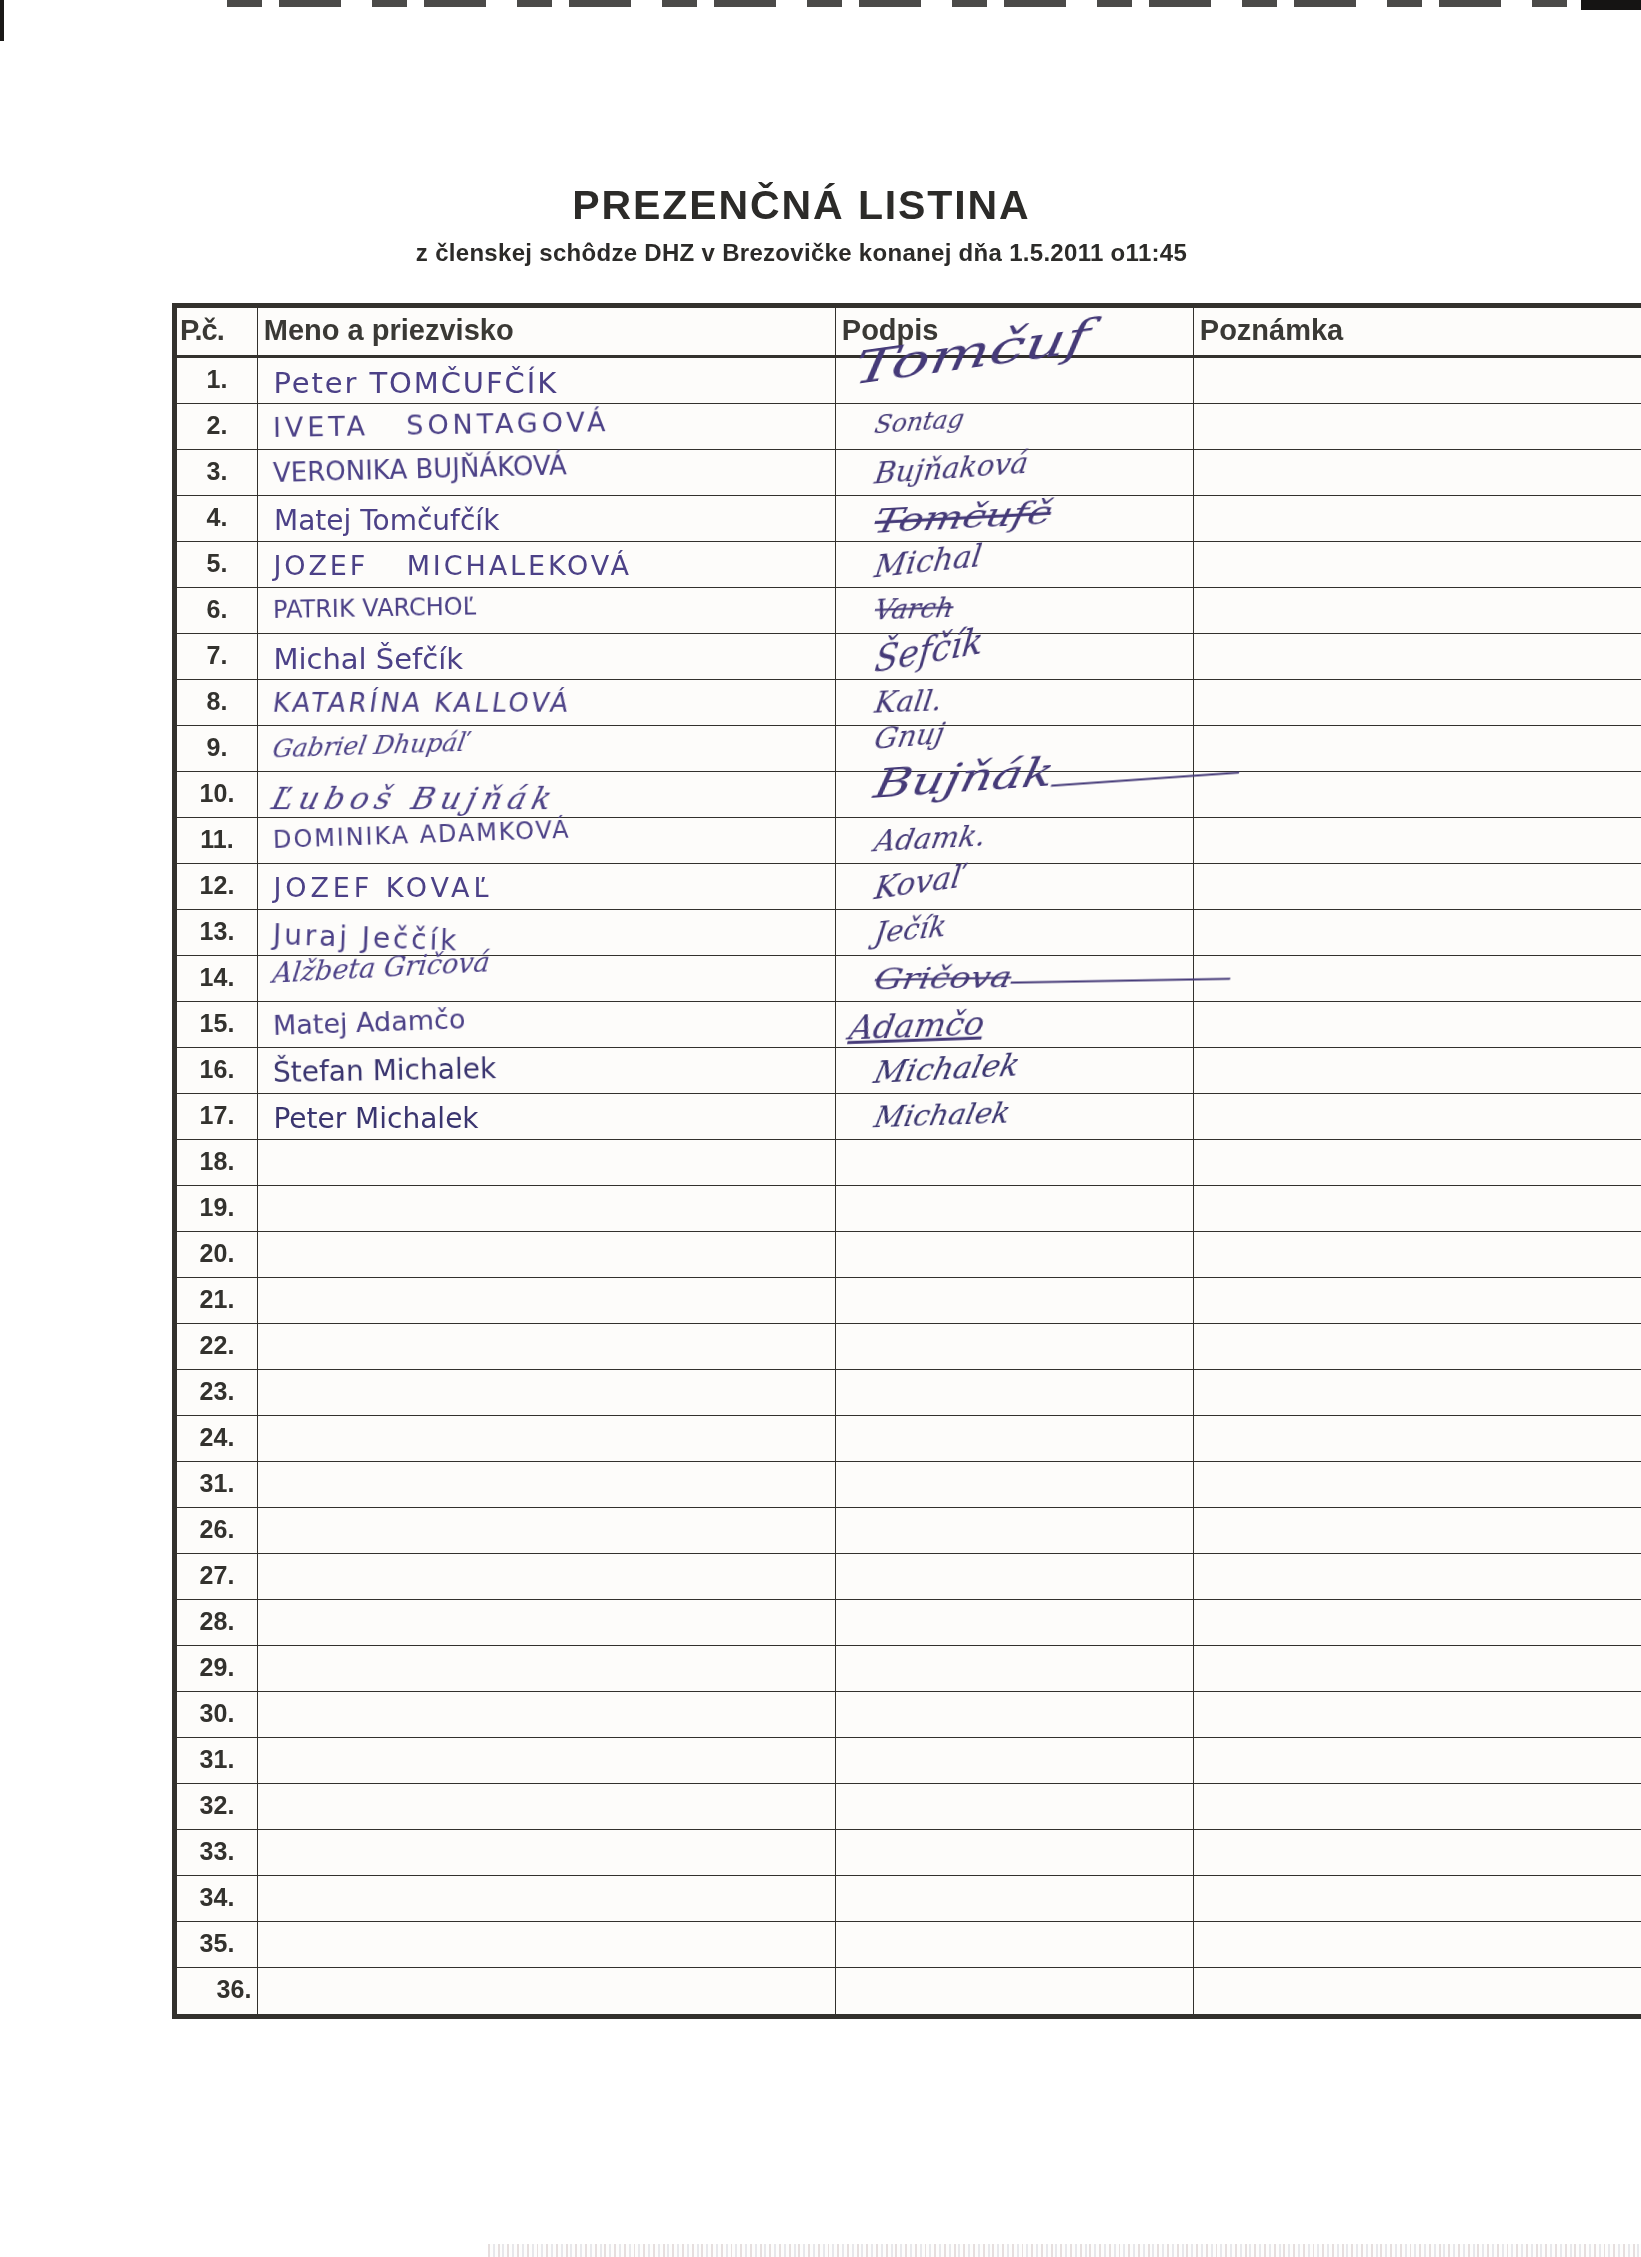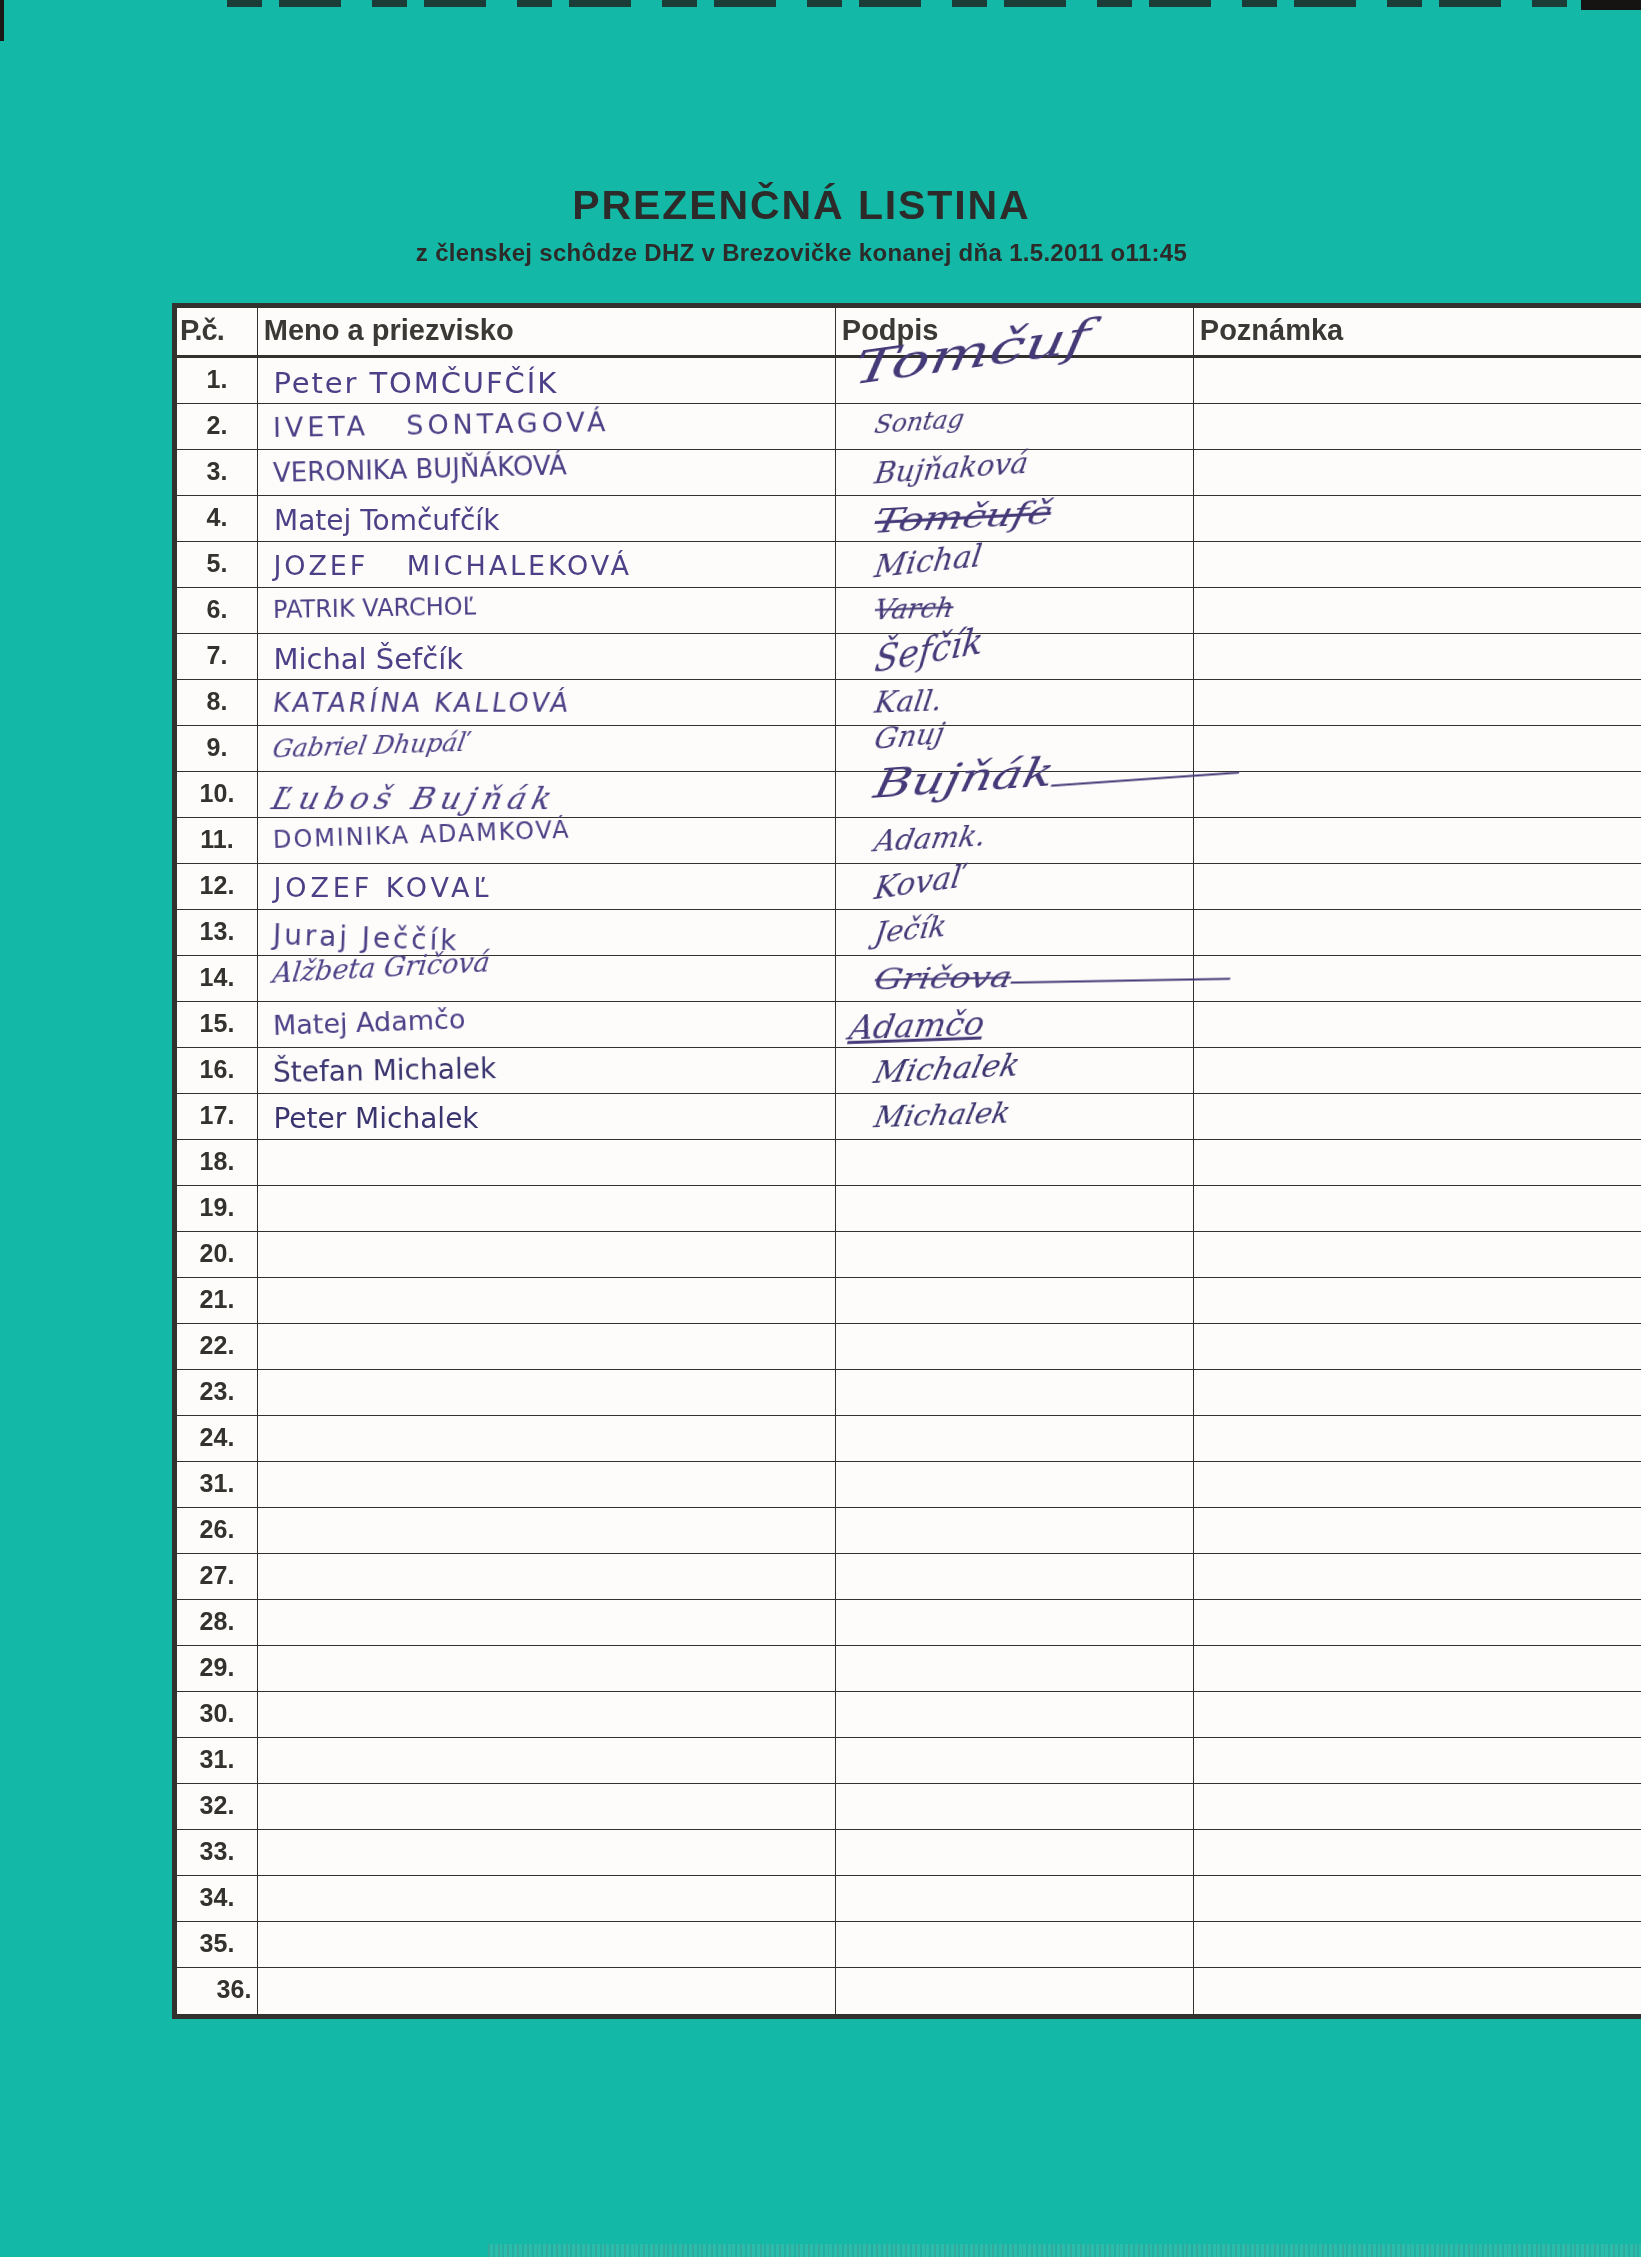--- a/index.html
+++ b/index.html
@@ -1,18 +1,18 @@
 <!DOCTYPE html>
 <html><head>
 <meta charset="utf-8">
 <style>
   html,body{margin:0;padding:0;background:#e8e6e1;}
   .sheet{
     position:relative;width:1641px;height:2257px;margin:0 auto;
-    background:#14b8a6;overflow:hidden;
+    background:#ffffff;overflow:hidden;
     font-family:"Liberation Sans",sans-serif;color:#2f2e2c;
   }
   
   .artifact-top{
     position:absolute;top:0;left:227px;right:0;height:6.8px;opacity:.8;
     background:repeating-linear-gradient(90deg,#1e1d1b 0 35px,transparent 35px 52px,#1e1d1b 52px 114px,transparent 114px 145px);
   }
   .artifact-top-corner{position:absolute;top:0;right:0;width:60px;height:9.7px;background:#151413;}
   .artifact-left{position:absolute;top:0;left:0;width:3.9px;height:41px;background:#1a1917;}
   .artifact-bottom{

